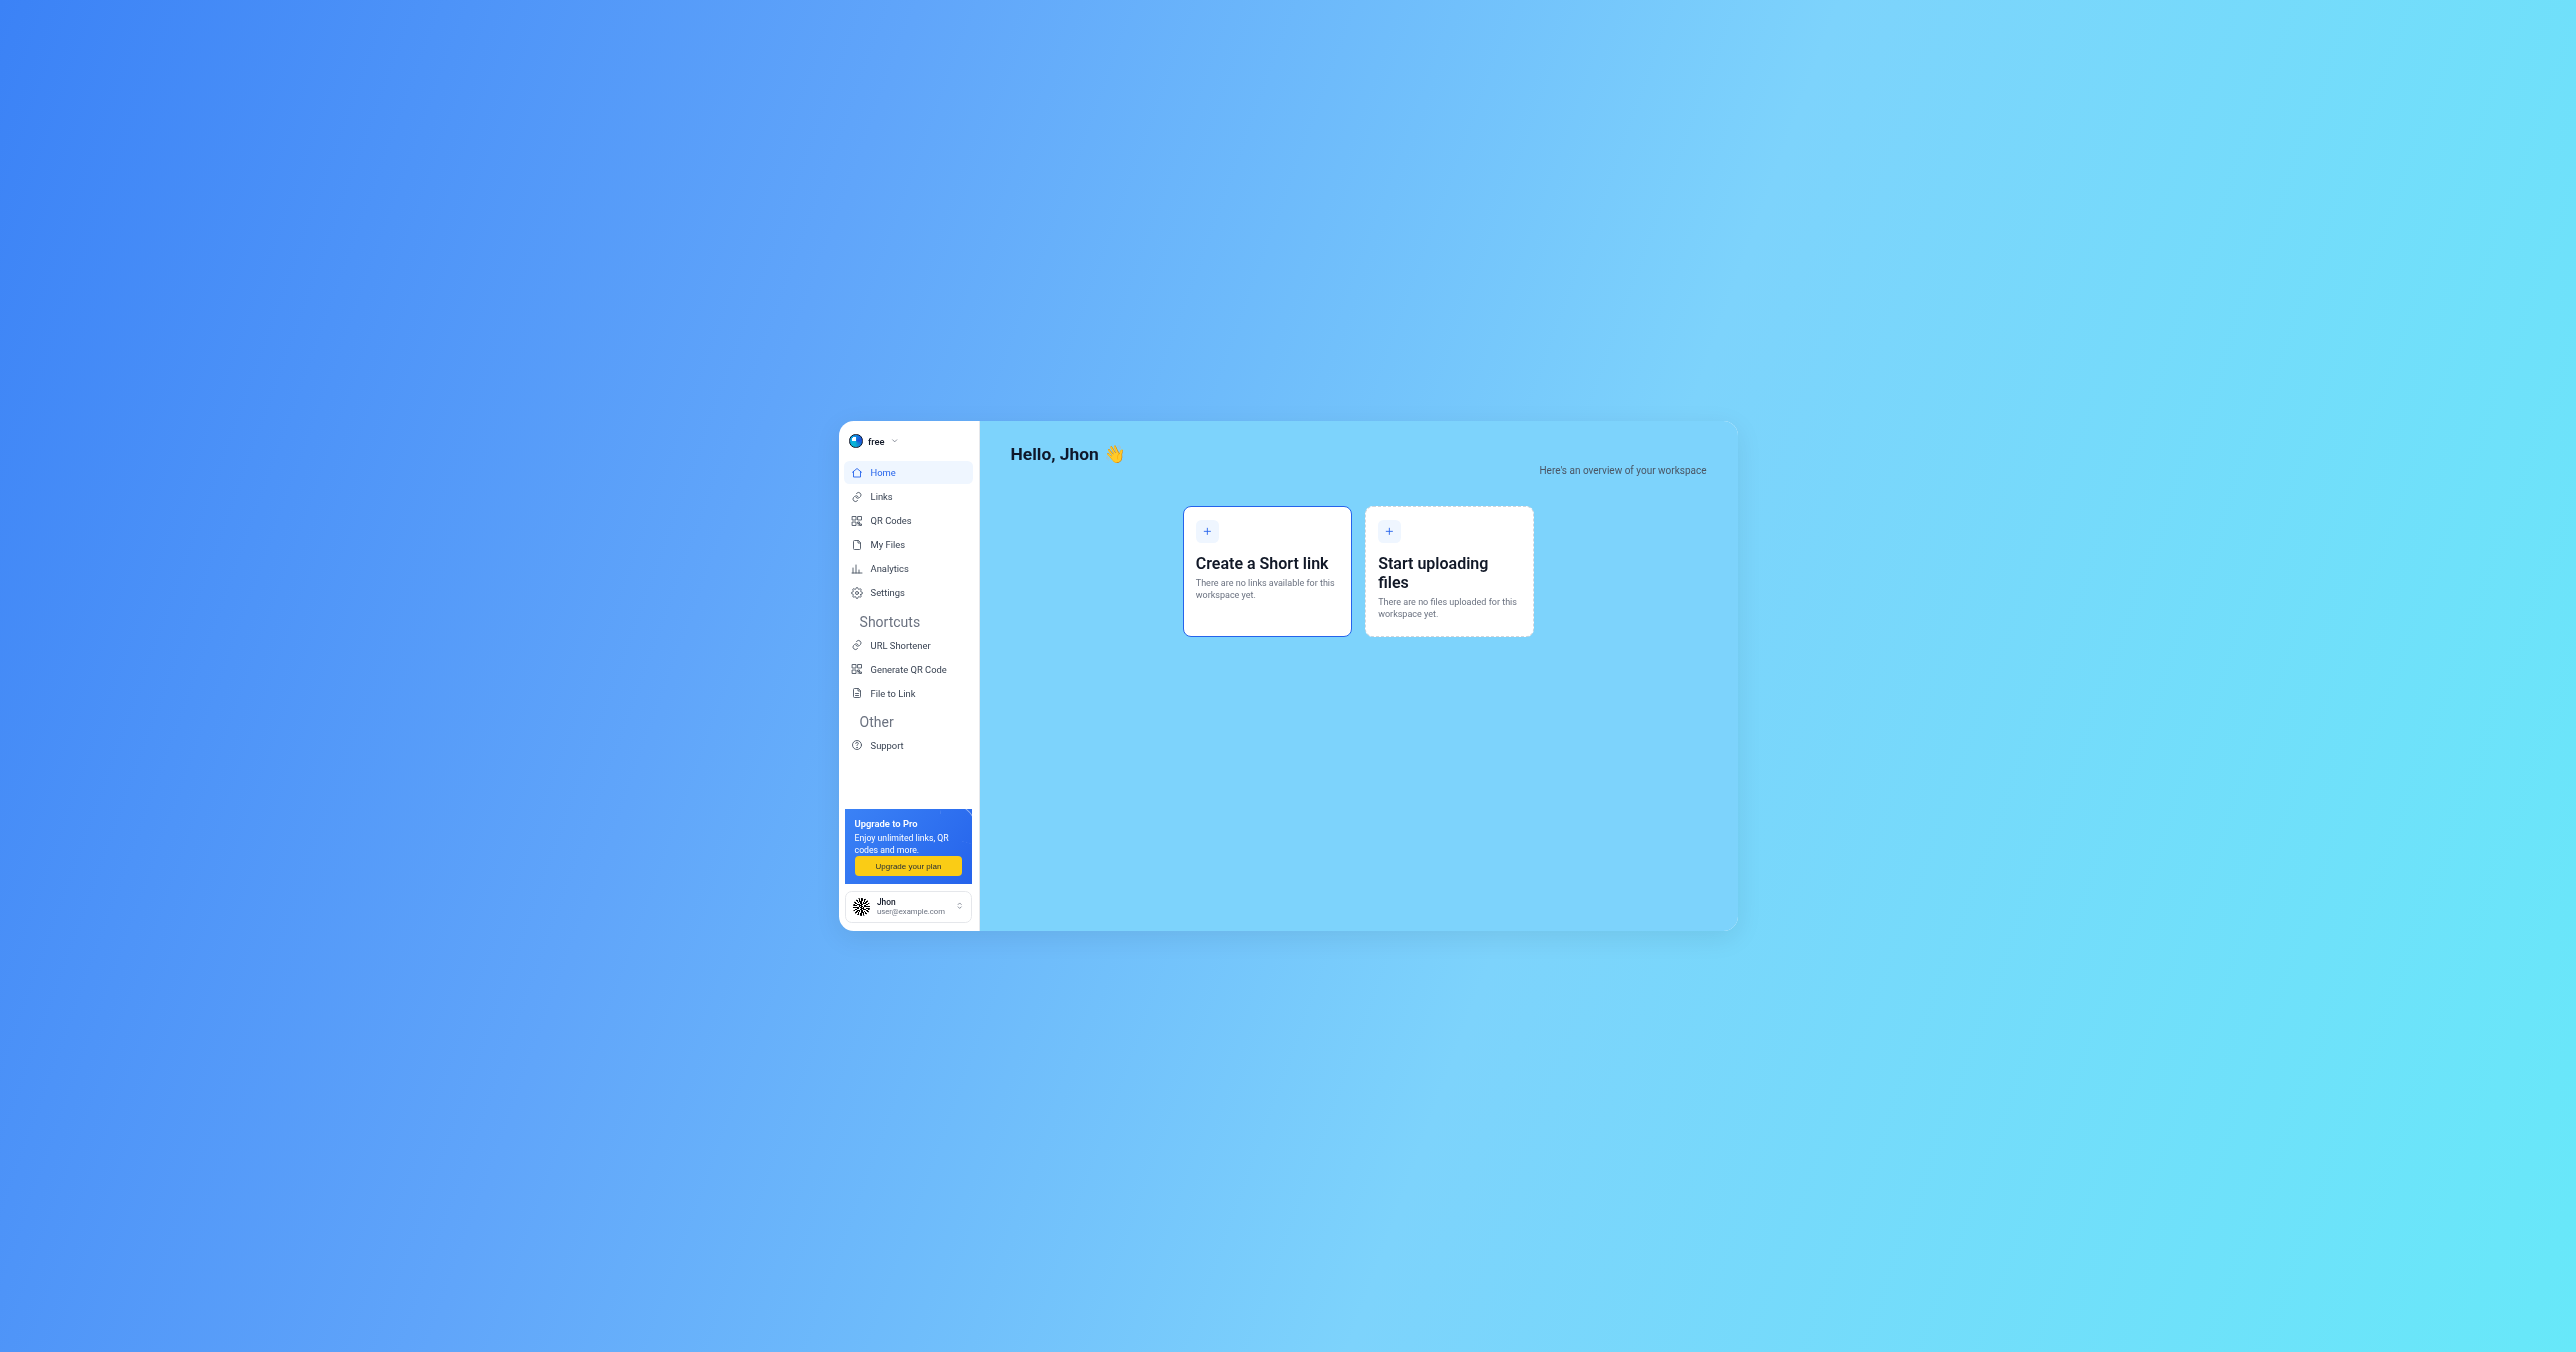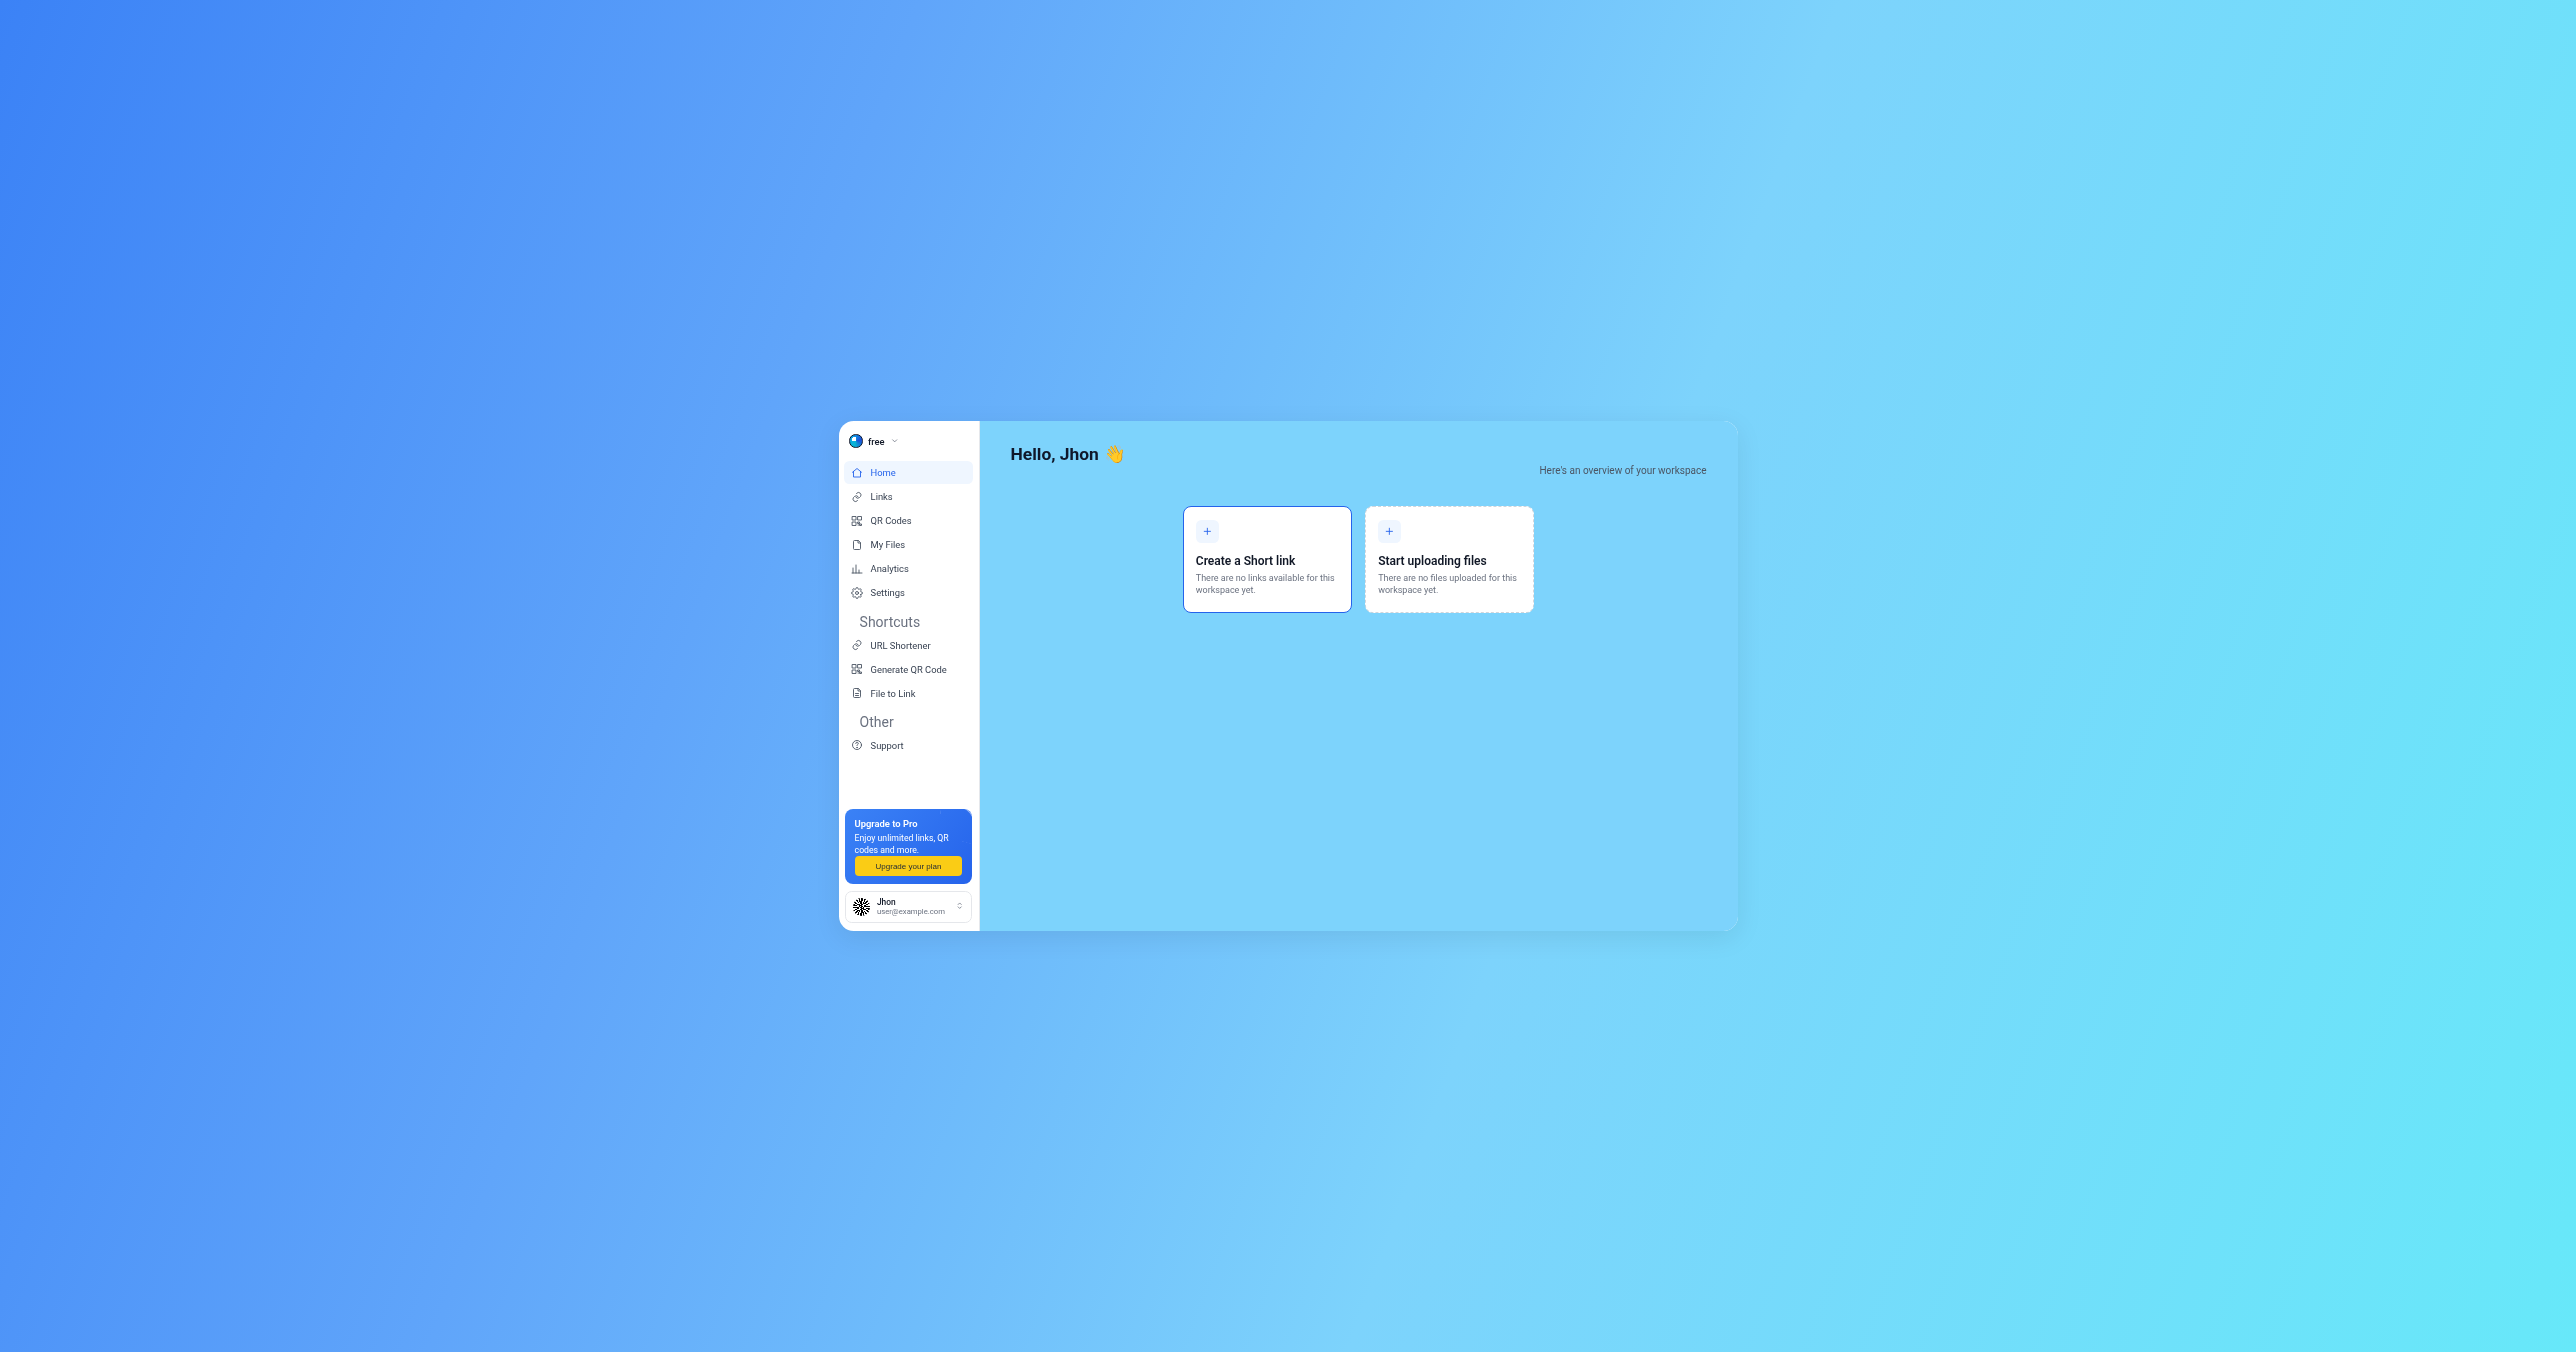--- a/index.html
+++ b/index.html
@@ -57,21 +57,21 @@
   .nav-item.active svg { stroke:#2563eb; }
   .section-label {
     font-size: 14px; color:#6b7280;
     padding: 9.4px 6.7px 4px 6.7px;
     margin-left: 9px;
   }
   .spacer { flex:1; }
   .upgrade {
     background: linear-gradient(130deg, #3b82f6 0%, #2563eb 100%);
     color:#fff;
-    border-radius: 8px;
+    border-radius: 0;
     padding: 9.4px 9.4px 8px 9.4px;
     position:relative;
     overflow:hidden;
     margin: 0 1.3px 6.7px 1.3px;
   }
   .upgrade::after{
     content:""; position:absolute; right:-6.7px; top:-4px;
     width:40px; height:34px;
     border: 1px solid rgba(255,255,255,0.5);
     border-left:none; border-bottom:none;
@@ -115,21 +115,21 @@
     background:#fff;
     cursor:pointer;
   }
   .card.active { border:1.3px solid #2563eb; }
   .plus {
     width:23px; height:23px; border-radius:5.4px;
     background:#eff6ff; display:flex; align-items:center; justify-content:center;
     color:#2563eb; margin-bottom:10.7px;
   }
   .plus svg{width:10.7px;height:10.7px;}
-  .card h3{ font-size:12px; font-weight:600; color:#111827; margin-bottom:4px;}
+  .card h3{ font-size:16px; font-weight:600; color:#111827; margin-bottom:4px;}
   .card p { font-size:9px; color:#6b7280; line-height:1.4;}
 </style>
 </head>
 <body>
 
 <div class="app">
 
   <aside class="sidebar">
     <div class="ws-switch">
       <span class="ws-logo"></span>

